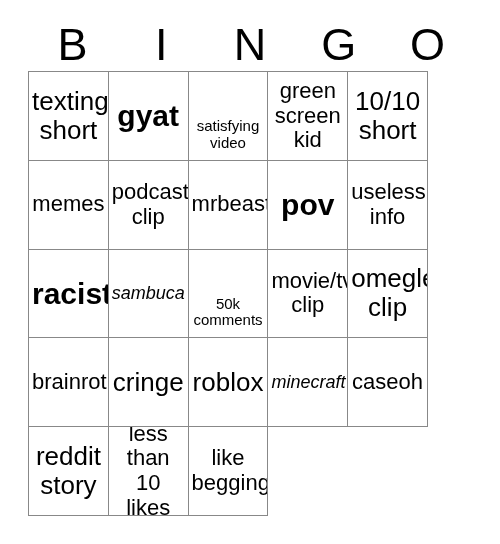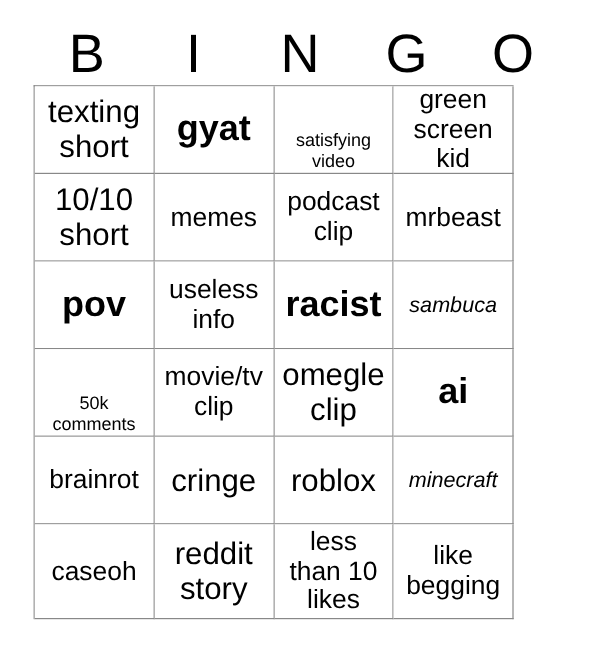--- a/index.html
+++ b/index.html
@@ -43,21 +43,21 @@
   .grid {
     position: absolute;
     left: 28px;
     top: 71px;
     width: 400px;
     height: 445px;
     border-top: 1px solid #888888;
     border-left: 1px solid #888888;
     box-sizing: border-box;
     display: grid;
-    grid-template-columns: repeat(4, 1fr);
+    grid-template-columns: repeat(5, 1fr);
     grid-template-rows: repeat(5, 1fr);
     background: #ffffff;
   }
   .cell {
     border-right: 1px solid #888888;
     border-bottom: 1px solid #888888;
     box-sizing: border-box;
     display: flex;
     align-items: center;
     justify-content: center;
@@ -142,23 +142,20 @@
 comments</span>
       </div>
       <div class="cell s-md">
         <span class="cell-text">movie/tv
 clip</span>
       </div>
       <div class="cell s-lg">
         <span class="cell-text">omegle
 clip</span>
       </div>
-      <div class="cell s-xl">
-        <span class="cell-text">ai</span>
-      </div>
       <div class="cell s-md">
         <span class="cell-text">brainrot</span>
       </div>
       <div class="cell s-lg">
         <span class="cell-text">cringe</span>
       </div>
       <div class="cell s-lg">
         <span class="cell-text">roblox</span>
       </div>
       <div class="cell s-sm">

